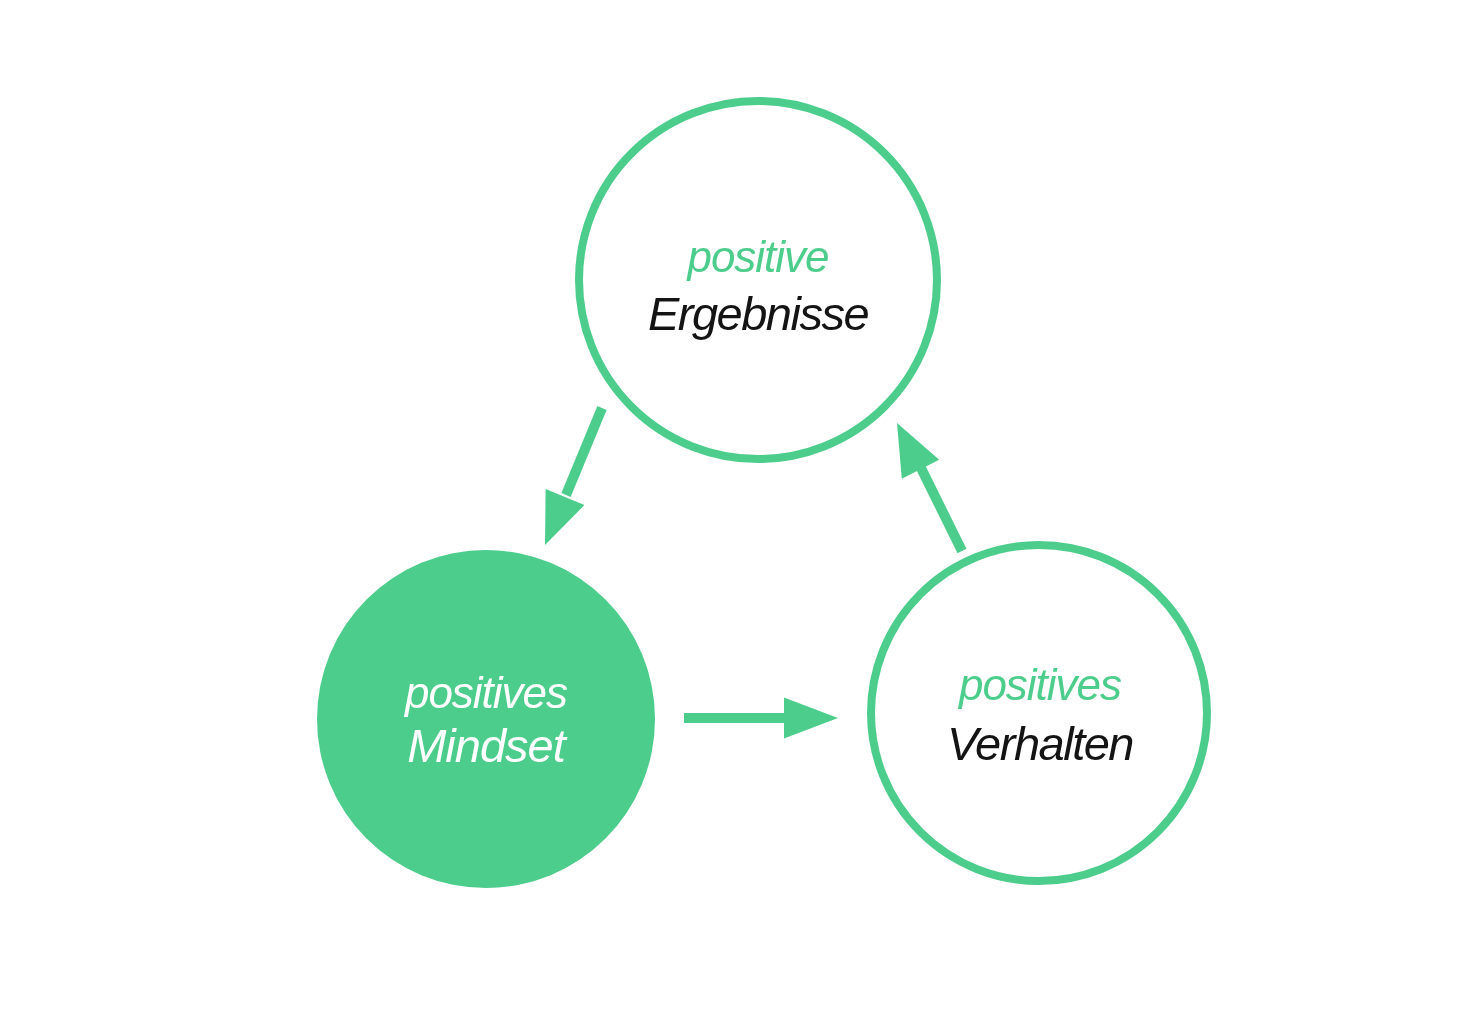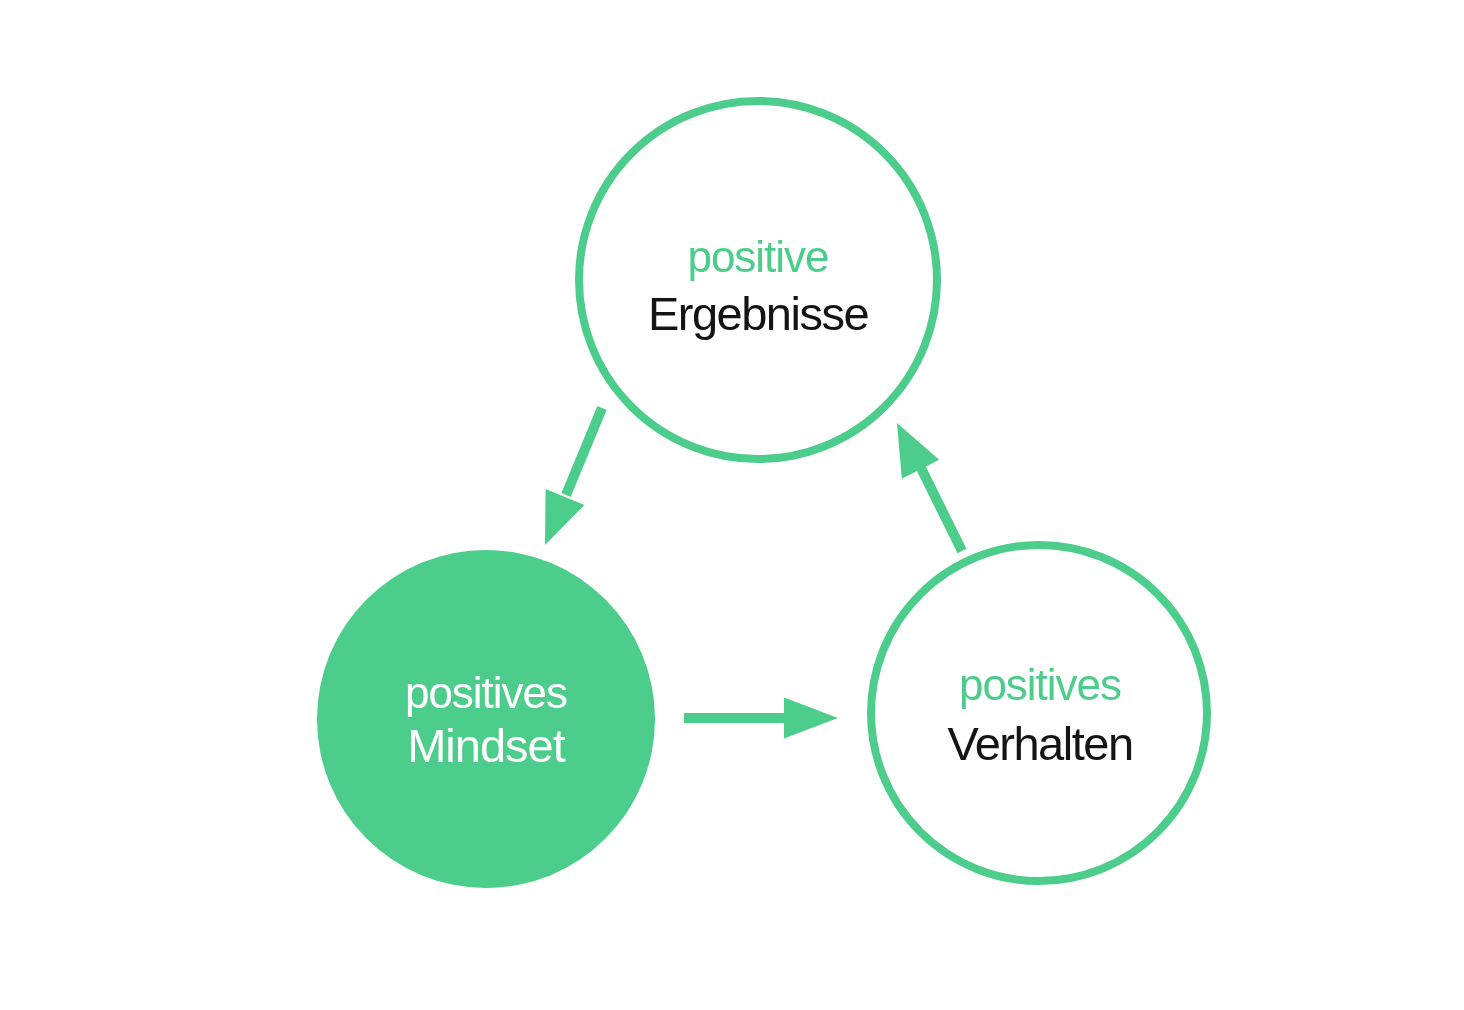--- a/index.html
+++ b/index.html
@@ -6,20 +6,21 @@
     margin: 0;
     padding: 0;
     background: #ffffff;
   }
   .canvas {
     position: relative;
     width: 1464px;
     height: 1010px;
     background: var(--bg, #ffffff);
     overflow: hidden;
+    font-style: italic;
   }
   svg { display: block; }
   text {
     font-family: "Liberation Sans", sans-serif;
     text-anchor: middle;
     font-weight: 400;
   }
   .t-accent {
     fill: var(--green, #4DCD8C);
     font-size: 44px;

